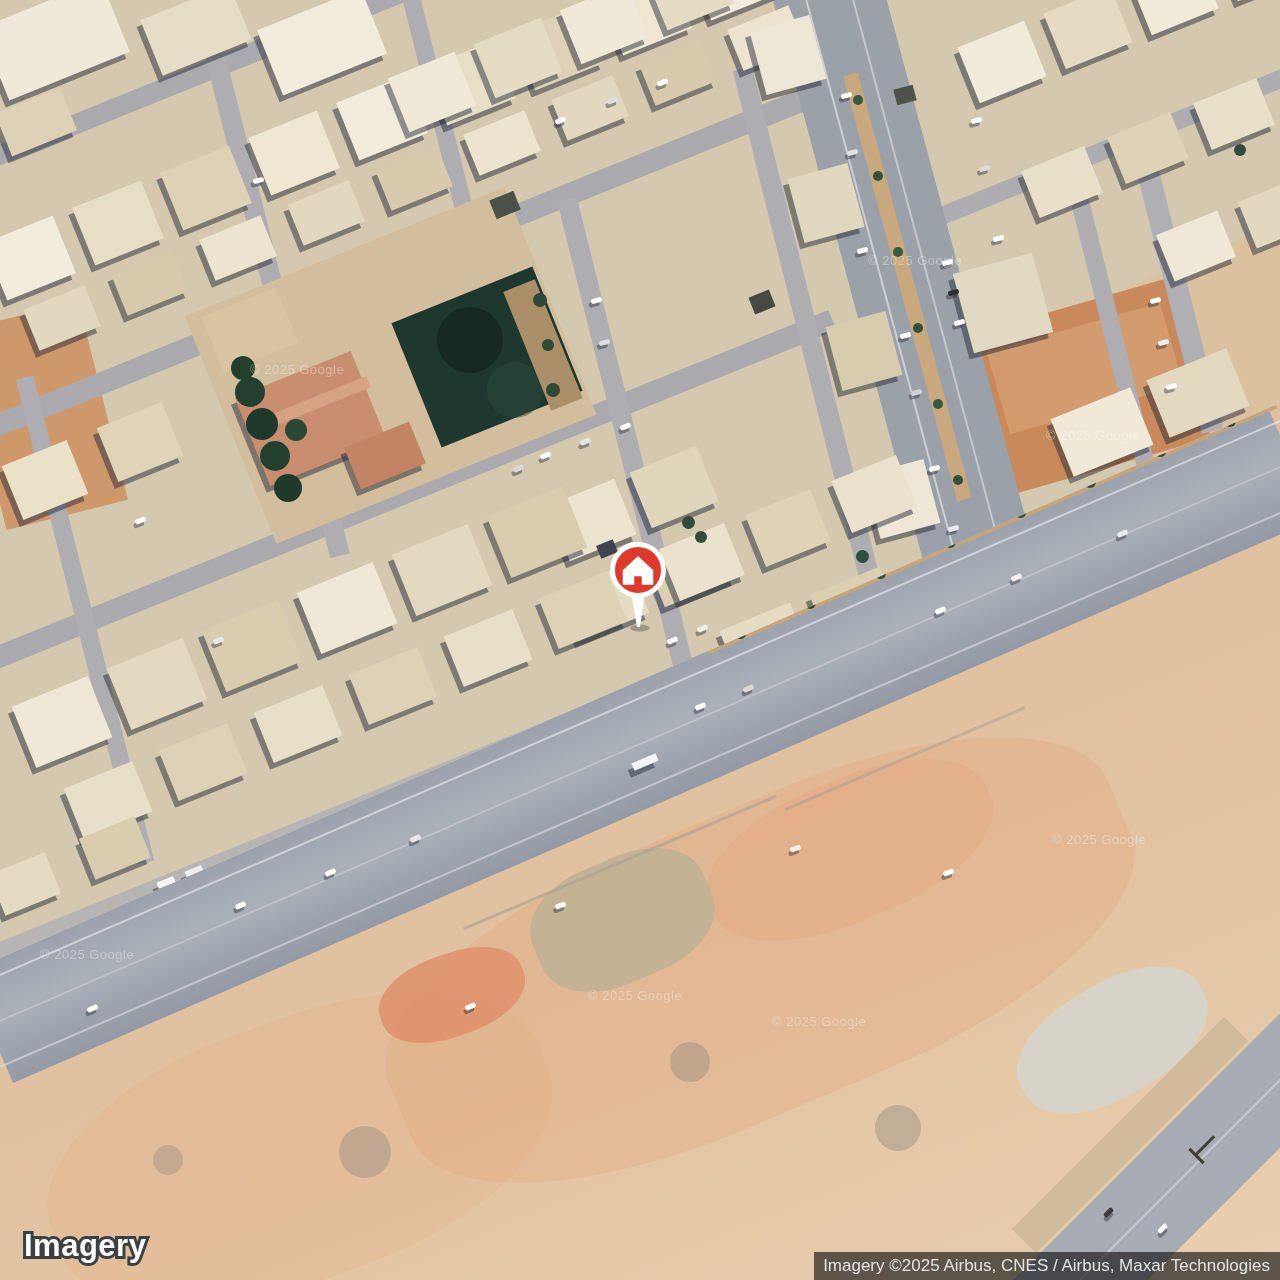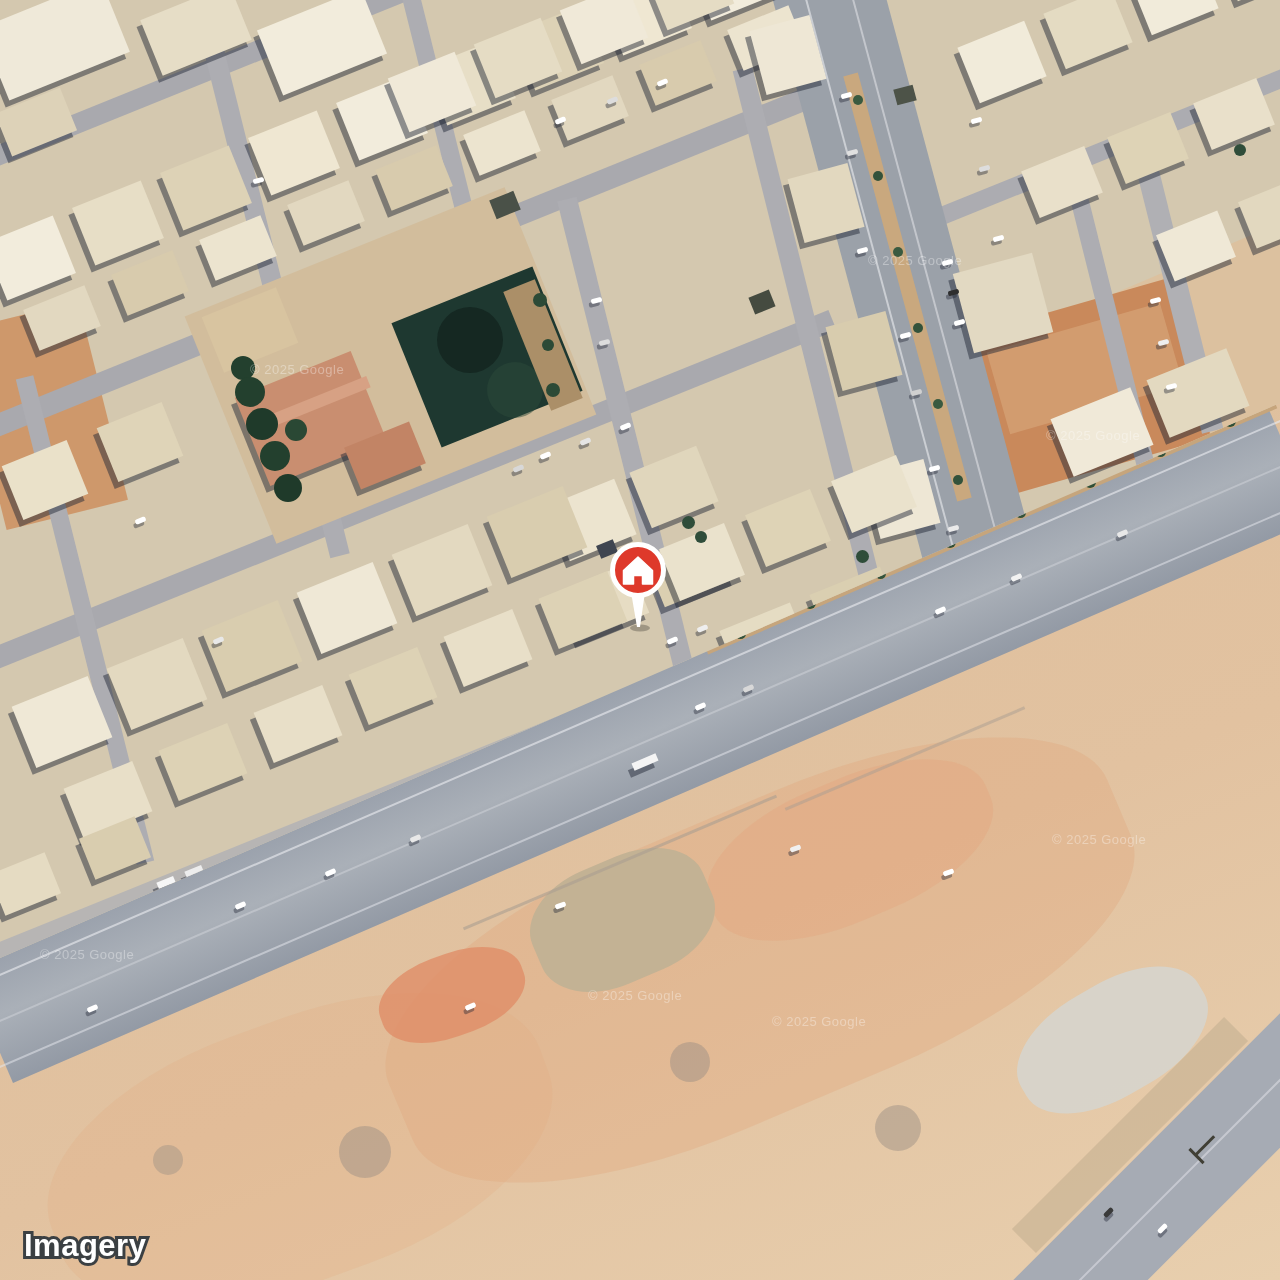--- a/index.html
+++ b/index.html
@@ -254,13 +254,16 @@
     <svg width="64" height="96" viewBox="0 0 64 96">
       <ellipse cx="34" cy="90" rx="10" ry="3.5" fill="rgba(0,0,0,.25)"></ellipse>
       <polygon points="25,54 39,54 34,89 31,89" fill="#ffffff"></polygon>
       <circle cx="32" cy="32" r="25.5" fill="#de392b" stroke="#ffffff" stroke-width="5"></circle>
       <path d="M32 19 L46.5 32.5 L46.5 46 L36.5 46 L36.5 37.5 L27.5 37.5 L27.5 46 L17.5 46 L17.5 32.5 Z" fill="#ffffff" stroke="#ffffff" stroke-width="1.5" stroke-linejoin="round"></path>
     </svg>
   </div>
 
   <div id="google-logo">Imagery</div>
 
+  <div id="attribution-bar">
+    <span>Imagery ©2025 Airbus, CNES / Airbus, Maxar Technologies</span>
+  </div>
 </div>
 
 </body></html>

